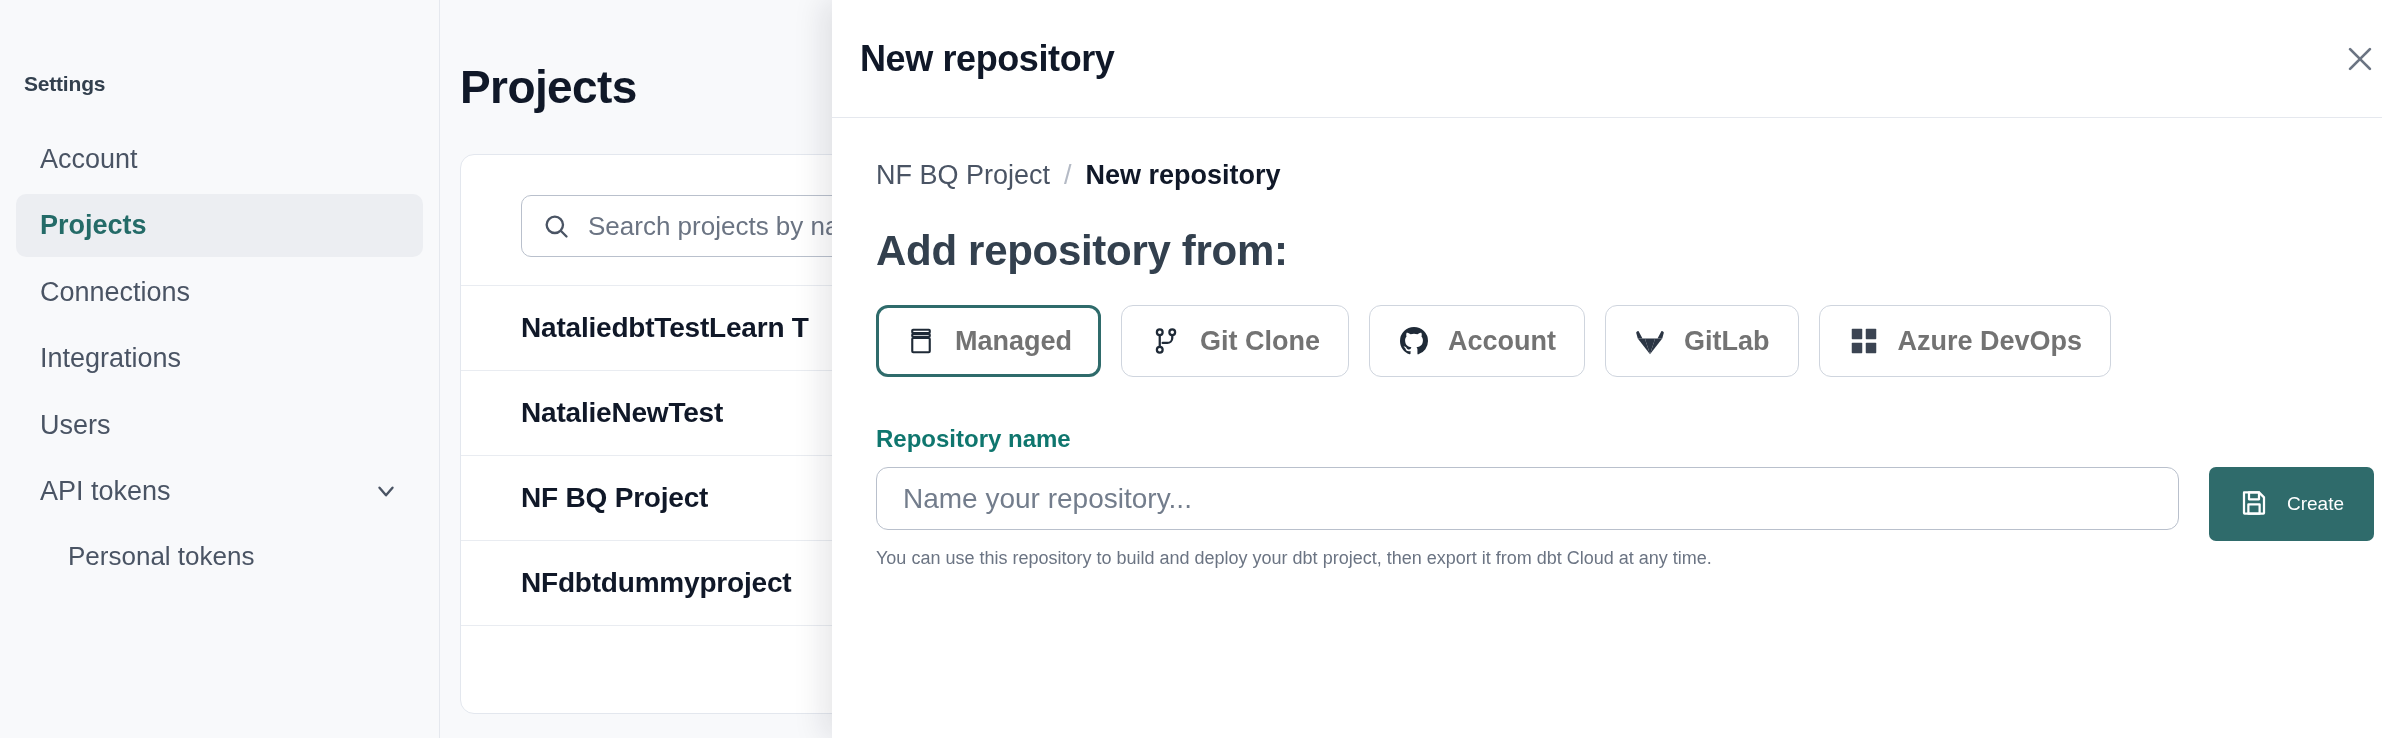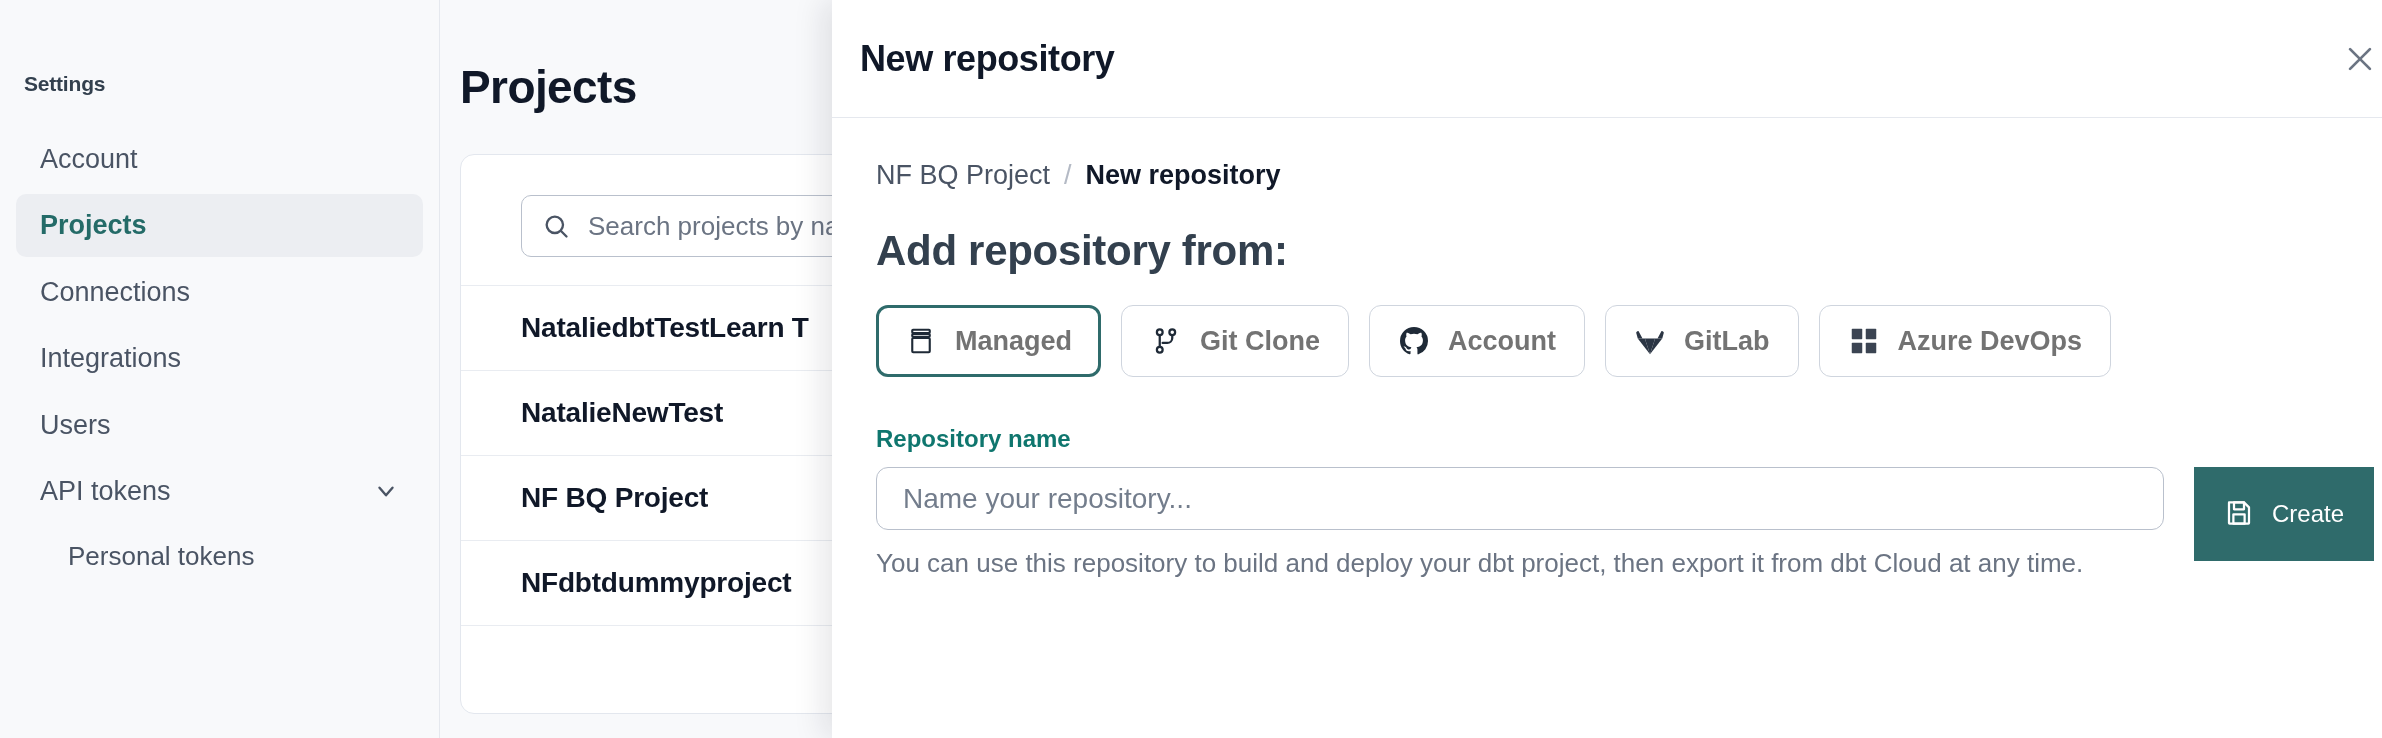--- a/index.html
+++ b/index.html
@@ -251,36 +251,36 @@
     font-size: 28px;
     font-family: inherit;
     color: #33404e;
     outline: none;
     background: #fff;
   }
   #repo-name-input::placeholder { color: #737d8c; }
 
   #helper-text {
     margin-top: 18px;
-    font-size: 26px;
+    font-size: 18px;
     color: #6b7483;
   }
 
   #create-btn {
     flex: 0 0 auto;
     display: flex;
     align-items: center;
     gap: 16px;
-    height: 94px;
+    height: 74px;
     padding: 0 30px;
     border: none;
-    border-radius: 0;
+    border-radius: 7px;
     background: #2f6b6b;
     color: #ffffff;
-    font-size: 24px;
+    font-size: 19px;
     font-weight: 400;
     font-family: inherit;
     cursor: pointer;
     white-space: nowrap;
   }
   #create-btn .c-icon { flex: 0 0 32px; height: 32px; display:flex; }
 </style>
 </head>
 <body>
 

